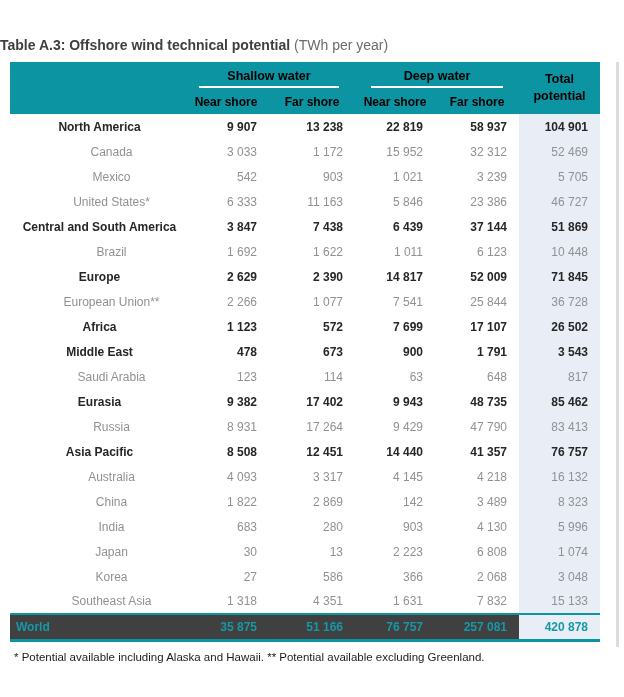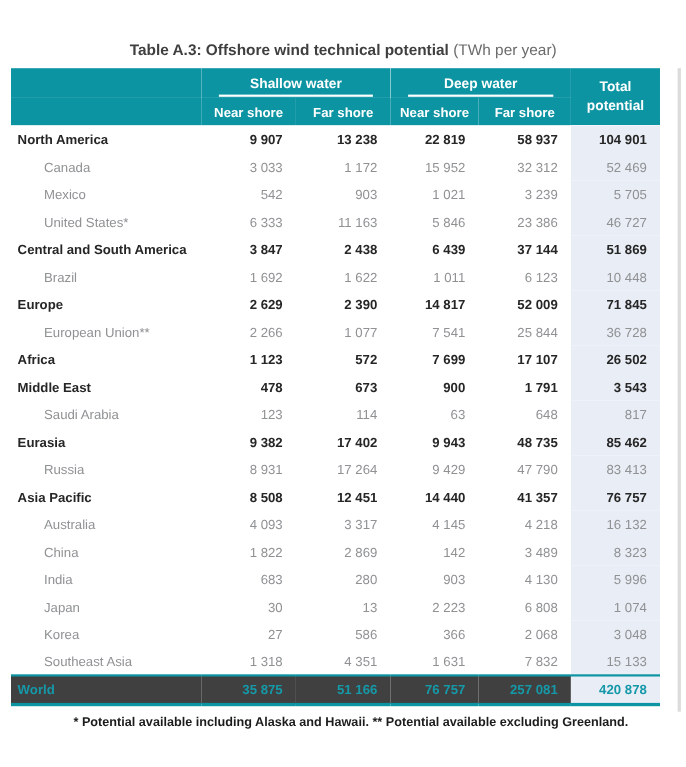--- a/index.html
+++ b/index.html
@@ -15,21 +15,21 @@
   *{margin:0;padding:0;box-sizing:border-box;}
   html,body{width:624px;height:697px;}
   body{
     background:#ffffff;
     font-family:"Liberation Sans","DejaVu Sans",sans-serif;
     position:relative;
     overflow:hidden;
   }
   .title{
     margin-top:37px;
-    text-align:center;
+    text-align:left;
     font-size:14px;
     color:var(--title-bold);
     white-space:nowrap;
   }
   .title .title-bold{font-weight:700;}
   .title .title-unit{font-weight:400;color:var(--title-unit);}
 
   table.potential-table{
     margin:9px 0 0 10px;
     width:590px;
@@ -39,21 +39,21 @@
   }
   col.c-label{width:173px;}
   col.c-sn{width:86px;}
   col.c-sf{width:86px;}
   col.c-dn{width:80px;}
   col.c-df{width:84px;}
   col.c-tot{width:81px;}
 
   thead th{
     background:var(--header-teal);
-    color:#ffffff;
+    color:#000000;
     font-weight:700;
     vertical-align:middle;
   }
   thead .group-row th{height:27px;position:relative;font-size:12.5px;}
   thead .sub-row th{height:25px;font-size:12px;text-align:center;}
   thead th.group-head{text-align:center;}
   thead th .white-underline{
     position:absolute;
     left:16px;right:16px;bottom:1px;
     height:2px;
@@ -66,43 +66,42 @@
     padding:0 6px;
   }
 
   tbody td{
     height:25px;
     vertical-align:middle;
     color:var(--region-text);
     background:#ffffff;
   }
   tbody td.num, tfoot td.num{text-align:right;padding-right:12px;white-space:nowrap;}
-  tbody td.label-cell{padding-left:6px;white-space:nowrap;}
+  tbody td.label-cell{padding-left:6px;white-space:nowrap;text-align:center;}
   tbody tr.region td{font-weight:700;}
   tbody tr.sub td{color:var(--subrow-text);font-weight:400;}
   tbody tr.sub td.label-cell{padding-left:30px;}
   td.total-col{background:var(--total-column-bg);}
 
   tfoot td{
     height:26px;
     font-weight:700;
     color:var(--world-text);
     border-top:2px solid var(--header-teal);
     border-bottom:3px solid var(--header-teal);
     background:#404040;
   }
   tfoot td.label-cell{padding-left:6px;}
   tfoot td.total-col{background:var(--total-column-bg);}
 
   .footnotes{
     margin:9px 0 0 14px;
     font-size:11.5px;
-    font-weight:700;
+    font-weight:400;
     color:var(--footnote-text);
-    text-align:center;
   }
   .footnotes .source-line{margin-top:10px;}
 
   .page-edge{
     position:absolute;
     left:616px;top:62px;
     width:3px;height:585px;
     background:#dcdcdc;
   }
 </style>
@@ -173,21 +172,21 @@
         <td class="label-cell">United States*</td>
         <td class="num">6 333</td>
         <td class="num">11 163</td>
         <td class="num">5 846</td>
         <td class="num">23 386</td>
         <td class="num total-col">46 727</td>
       </tr>
       <tr class="row region">
         <td class="label-cell">Central and South America</td>
         <td class="num">3 847</td>
-        <td class="num">2 438</td>
+        <td class="num">7 438</td>
         <td class="num">6 439</td>
         <td class="num">37 144</td>
         <td class="num total-col">51 869</td>
       </tr>
       <tr class="row sub">
         <td class="label-cell">Brazil</td>
         <td class="num">1 692</td>
         <td class="num">1 622</td>
         <td class="num">1 011</td>
         <td class="num">6 123</td>

